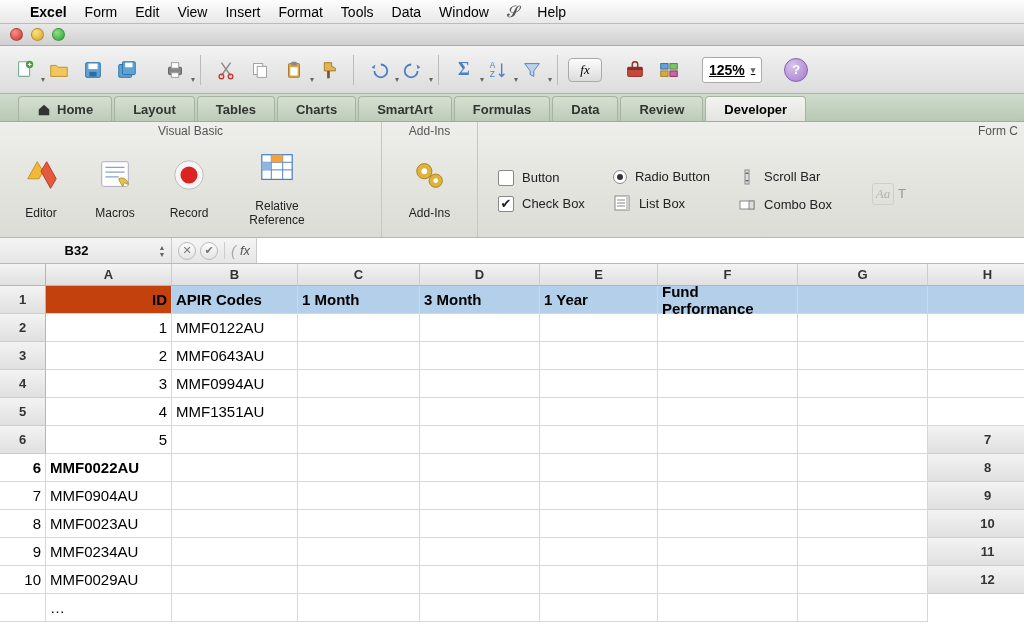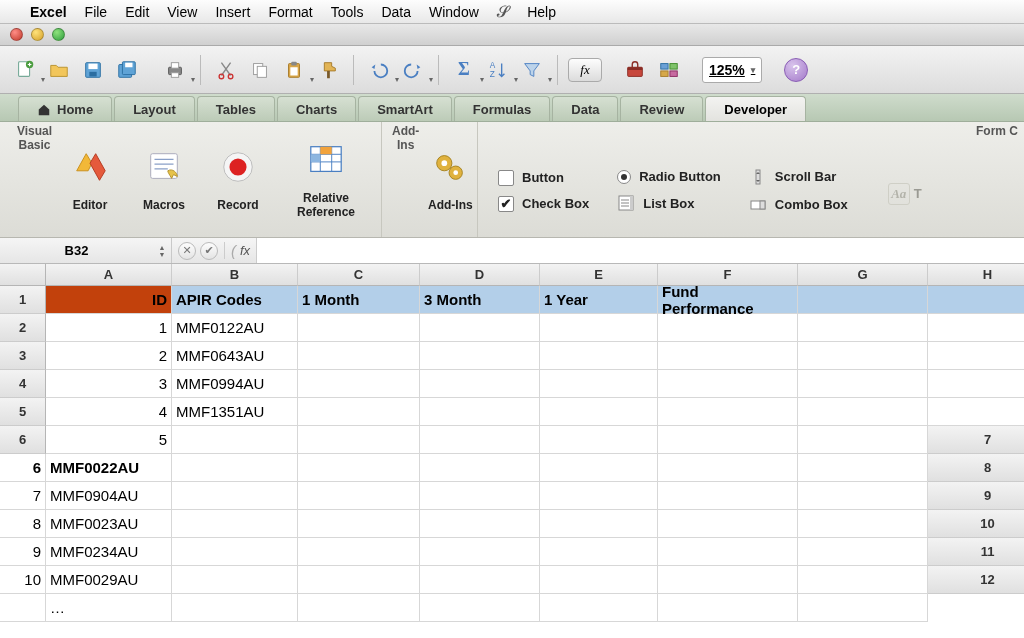--- a/index.html
+++ b/index.html
@@ -31,21 +31,21 @@
   .help-btn { width:24px; height:24px; border-radius:50%; background:radial-gradient(circle at 35% 30%, #d8c3ec, #a379c9); color:#fff; font-weight:bold; display:flex; align-items:center; justify-content:center; border:1px solid #8a5eb5; }
 
   
   .ribbon-tabs { height:28px; background:linear-gradient(#cfdccc,#b7c8b3); display:flex; align-items:flex-end; padding-left:18px; gap:2px; border-bottom:1px solid #9fae9b; }
   .rtab { padding:5px 18px 4px; font-weight:bold; font-size:13px; color:#333; background:linear-gradient(#d6e0d2,#bccbb7); border:1px solid #a6b3a1; border-bottom:none; border-radius:4px 4px 0 0; cursor:default; display:flex; align-items:center; gap:6px; }
   .rtab.active { background:linear-gradient(#f3f3f1,#e3e3df); color:#000; }
   .home-icon-svg { width:14px; height:14px; }
 
   
   .ribbon { height:116px; background:linear-gradient(#eeeeea,#dcdcd6); border-bottom:1px solid #b7b7b0; display:flex; position:relative; }
-  .rgroup { border-right:1px solid #c7c7bf; padding:2px 10px 2px 10px; display:flex; flex-direction:row;font-weight:bold; }
+  .rgroup { border-right:1px solid #c7c7bf; padding:2px 10px 2px 10px; display:flex; flex-direction:column; }
   .rgroup .title { text-align:center; font-size:12px; color:#555; padding-bottom:2px; }
   .rgroup .body { flex:1; display:flex; align-items:center; gap:12px; }
   .bigbtn { display:flex; flex-direction:column; align-items:center; justify-content:center; gap:12px; width:62px; height:82px; font-size:12px; color:#222; cursor:default; text-align:center; line-height:1.15; }
   .bigbtn .ico { width:40px; height:40px; display:flex; align-items:center; justify-content:center; }
   .bigbtn .ico svg { width:38px; height:38px; }
   .bigbtn.wide { width:90px; }
   .ctrlcol { display:flex; flex-direction:column; gap:10px; padding-top:8px; }
   .ctrlrow { display:flex; align-items:center; gap:8px; font-size:13px; color:#222; }
   .ctrlrow .box { width:16px; height:16px; border:1px solid #888; background:#fff; border-radius:2px; display:flex; align-items:center; justify-content:center; }
   .ctrlrow .radio { width:14px; height:14px; border:1px solid #888; border-radius:50%; background:#fff; display:flex; align-items:center; justify-content:center; }
@@ -77,21 +77,21 @@
   .cell.bold { font-weight:bold; }
   .cell.hdr-orange { background:#c2410c; font-weight:bold; justify-content:flex-end; }
   .cell.hdr-blue { background:#b3cfe9; font-weight:bold; }
 </style>
 </head>
 <body>
 
 <div class="mac-menubar">
   <span class="apple"></span>
   <span class="app-name">Excel</span>
-  <span class="menu-item">File</span>
+  <span class="menu-item">Form</span>
   <span class="menu-item">Edit</span>
   <span class="menu-item">View</span>
   <span class="menu-item">Insert</span>
   <span class="menu-item">Format</span>
   <span class="menu-item">Tools</span>
   <span class="menu-item">Data</span>
   <span class="menu-item">Window</span>
   <span class="script">𝓢</span>
   <span class="menu-item">Help</span>
 </div>

